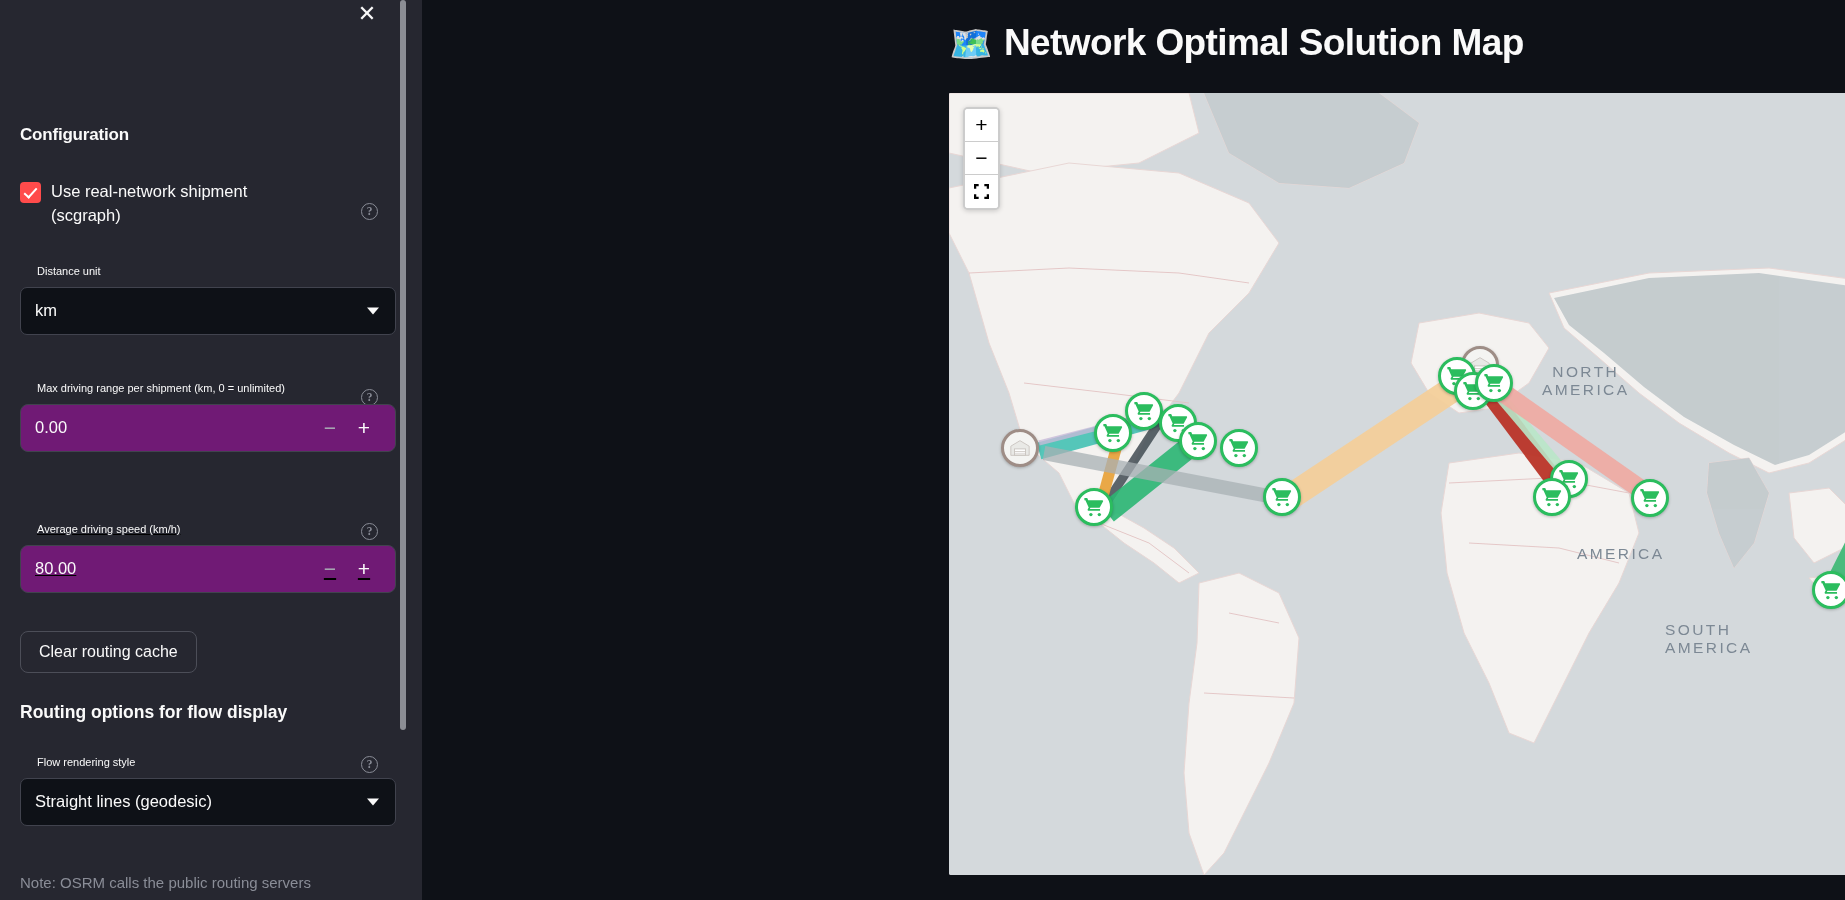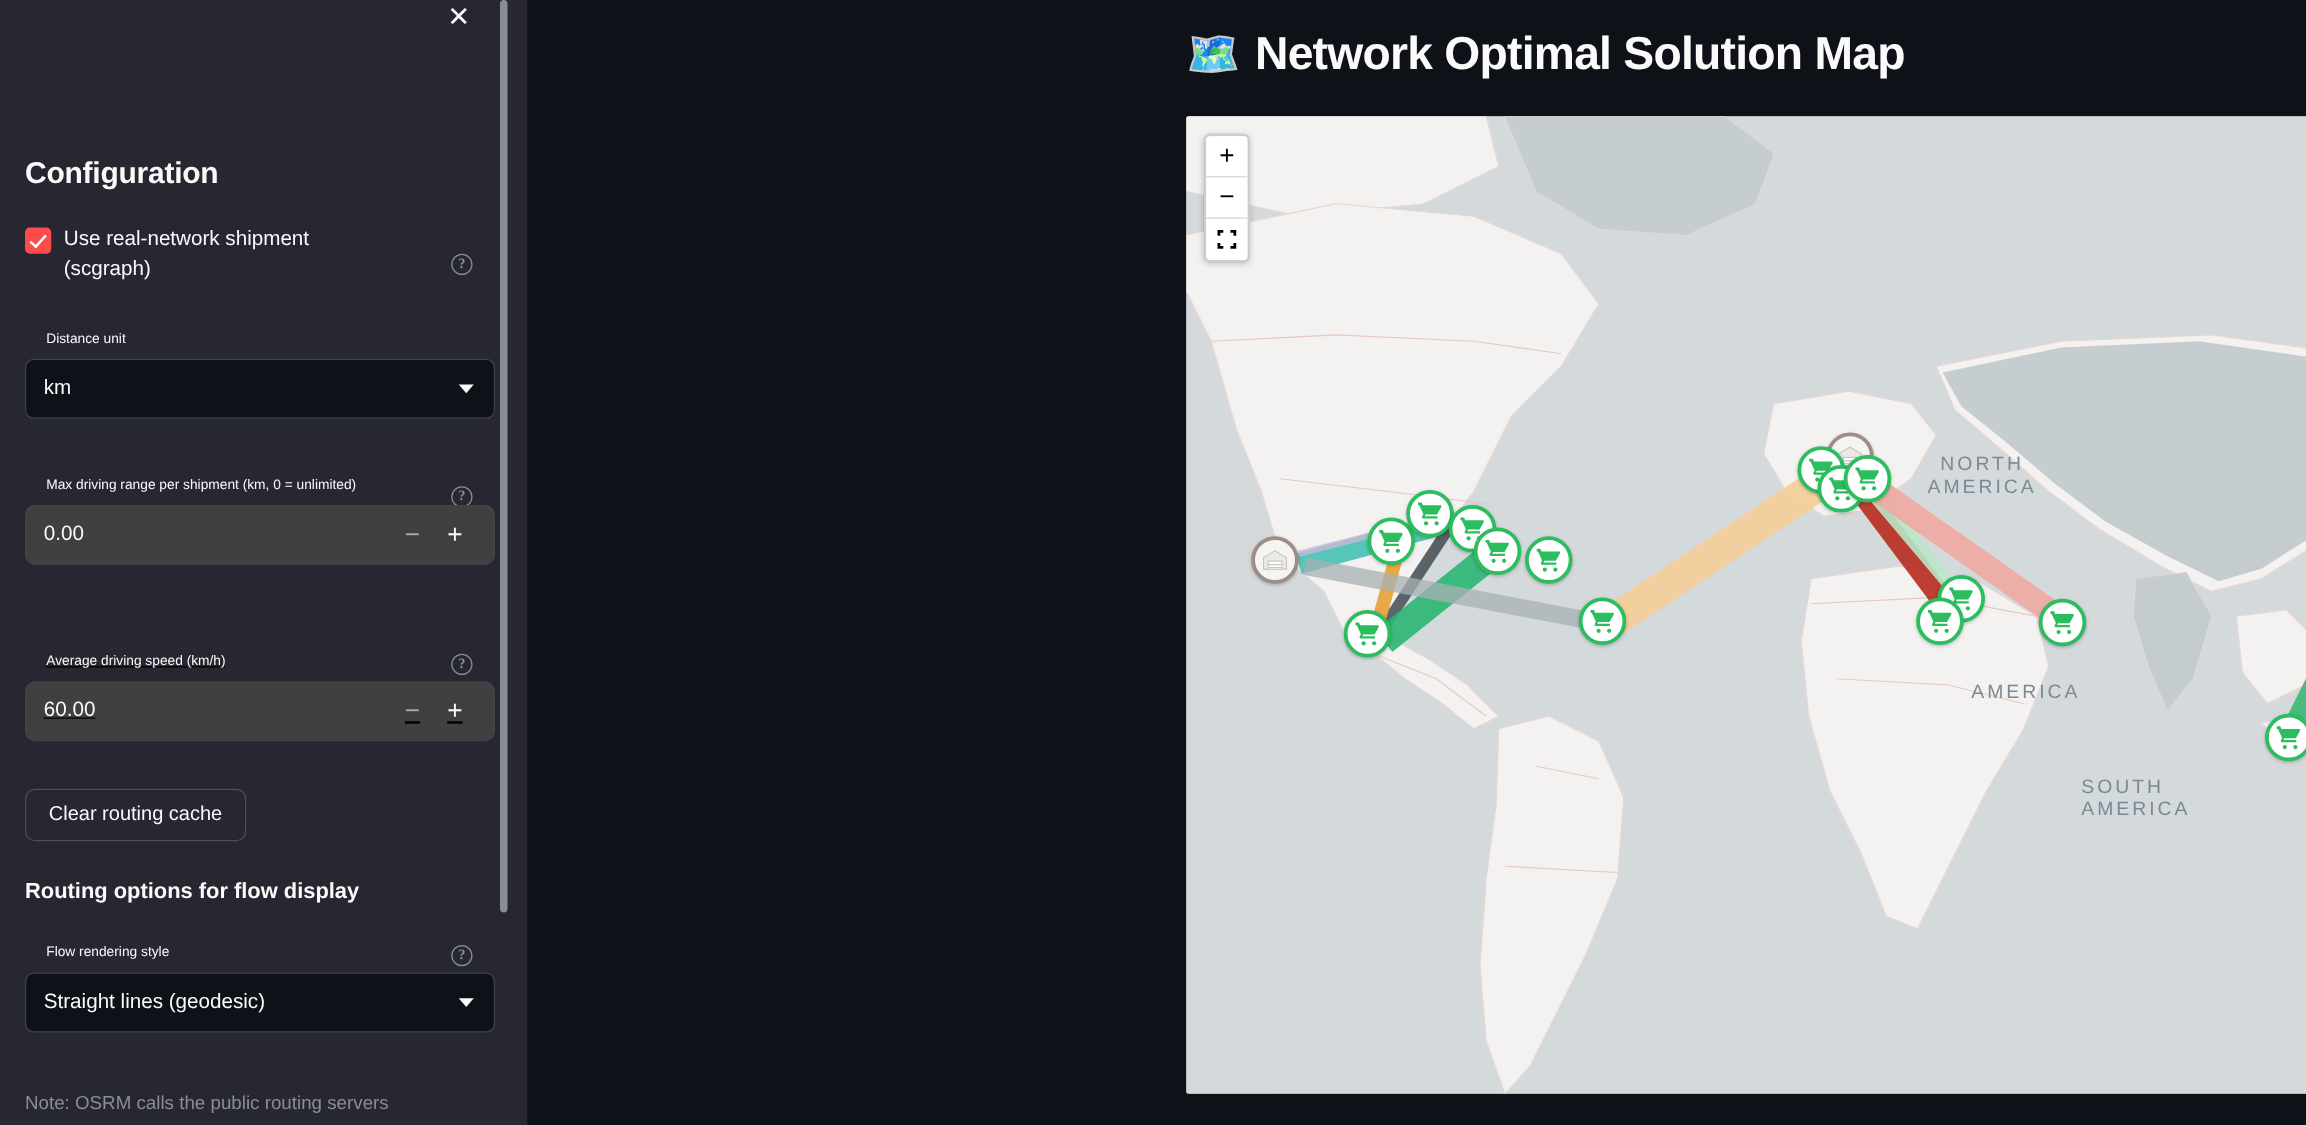--- a/index.html
+++ b/index.html
@@ -39,21 +39,21 @@
   }
   .sidebar-scrollbar {
     position: absolute;
     top: 0px; right: 4px;
     width: 6px; height: 730px;
     background: #8b8d94;
     border-radius: 3px;
   }
   h2.section-title {
     color: #fafafa;
-    font-size: 24px;
+    font-size: 17px;
     font-weight: 700;
     margin: 0;
     padding: 0;
     position: absolute;
     top: 125px; left: 20px;
     letter-spacing: -0.2px;
   }
   .field { position: absolute; left: 20px; width: 376px; }
 
   
@@ -129,21 +129,21 @@
     right: 16px; top: 50%;
     transform: translateY(-50%);
     width: 0; height: 0;
     border-left: 6.5px solid transparent;
     border-right: 6.5px solid transparent;
     border-top: 7.5px solid #fafafa;
   }
   .num-box {
     margin-top: 7px;
     height: 48px;
-    background: #404040;
+    background: #701a75;
     border: 1px solid #41434e;
     border-radius: 8px;
     display: flex;
     align-items: center;
     padding: 0 14px;
     color: #fafafa;
     font-size: 16.5px;
     position: relative;
   }
   .num-box .value { flex: 1; }
@@ -304,21 +304,21 @@
           <span class="stepper plus">+</span>
         </div>
       </div>
 
       <div class="field" style="top:521px;text-decoration:underline;">
         <div class="lbl-wrap">
           <span class="lbl">Average driving speed (km/h)</span>
           <div class="help-icon" style="top:2px;right:18px;">?</div>
         </div>
         <div class="num-box">
-          <span class="value">60.00</span>
+          <span class="value">80.00</span>
           <span class="stepper">−</span>
           <span class="stepper plus">+</span>
         </div>
       </div>
 
       <div class="field" style="top:702px;">
         <h3 class="subsection">Routing options for flow display</h3>
       </div>
 
       <div class="field" style="top:631px;">

